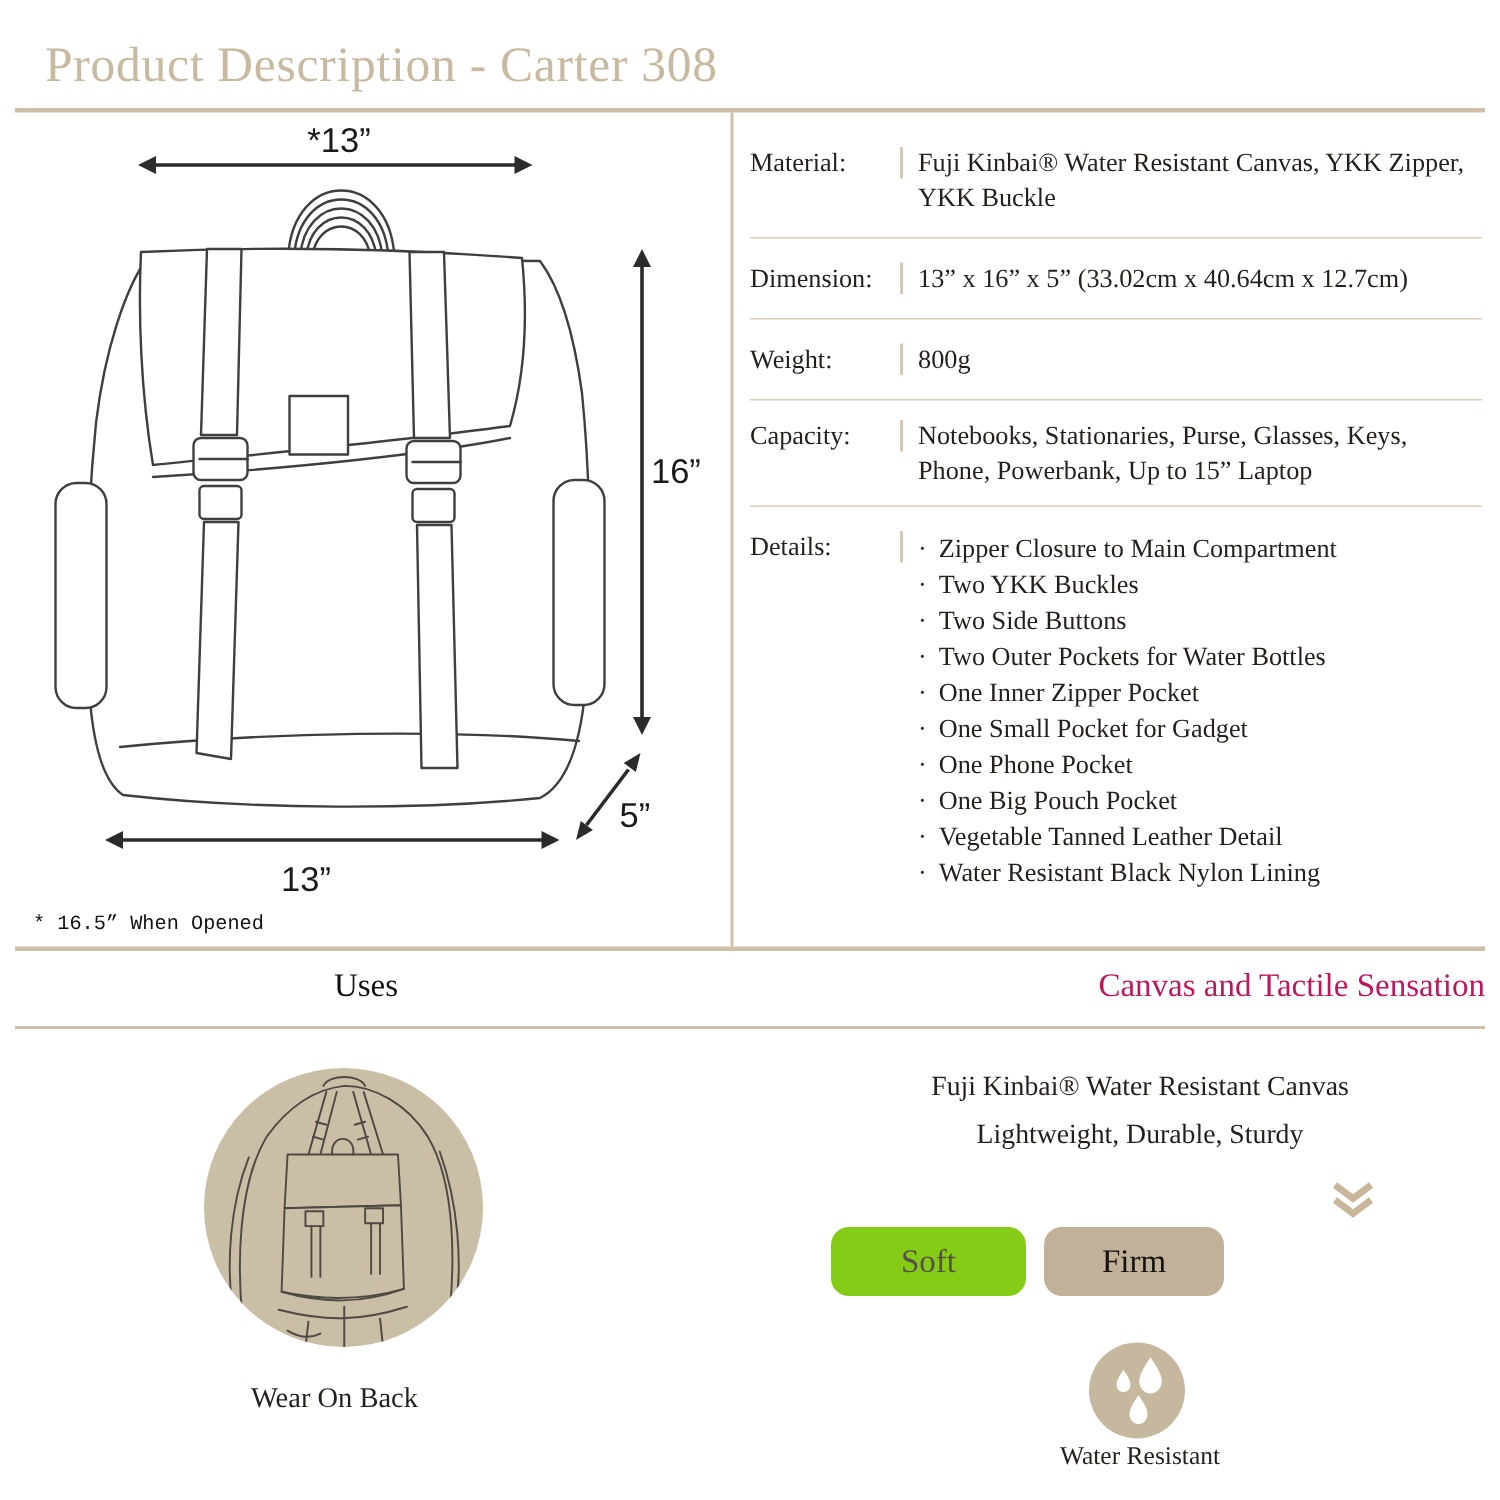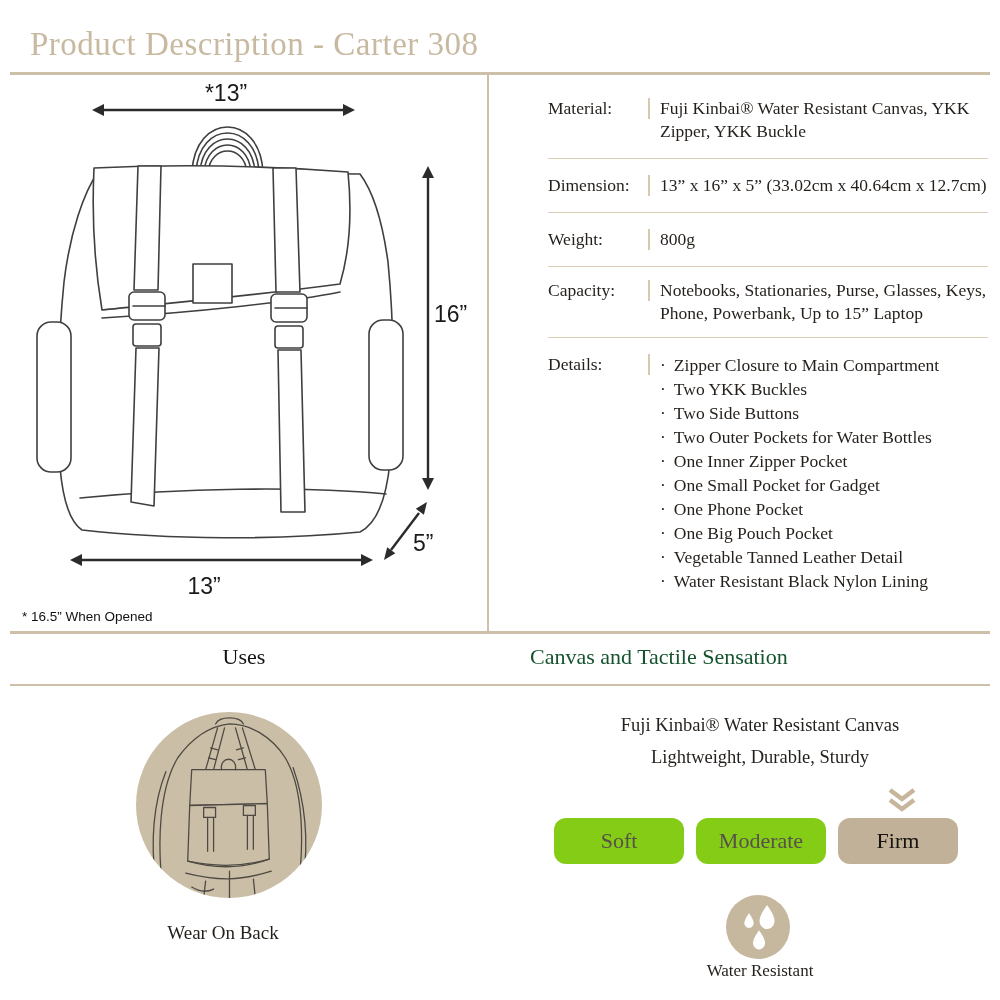--- a/index.html
+++ b/index.html
@@ -15,40 +15,40 @@
   .line-mid2{left:10px;top:684px;width:980px;height:2px;}
   .v-divider{position:absolute;left:487px;top:75px;width:2px;height:556px;background:#cdbfa8;}
 
   
   .diagram-svg{position:absolute;left:20px;top:82px;width:460px;height:545px;}
   .sketch{stroke:#3f3f3f;stroke-width:1.6;fill:none;stroke-linejoin:round;stroke-linecap:round;}
   .sketch-f{stroke:#3f3f3f;stroke-width:1.6;fill:#fff;stroke-linejoin:round;}
   .dim{stroke:#2b2b2b;stroke-width:2.4;fill:none;}
   .dim-head{fill:#2b2b2b;stroke:none;}
   .dim-label{font-family:"Liberation Sans", sans-serif;font-size:23px;fill:#1a1a1a;}
-  .footnote{position:absolute;left:22px;top:609px;font-family:Liberation Sans, sans-serif;
+  .footnote{position:absolute;left:22px;top:609px;font-family:Liberation Mono, monospace;
         font-size:13.5px;color:#111;}
 
   
   .specs{position:absolute;left:500px;top:82px;width:488px;}
-  .spec-row{display:flex;align-items:flex-start;padding:15px 0;border-bottom:1px solid #dbccb4;margin-left:48px;}
+  .spec-row{display:flex;align-items:flex-start;padding:15px 0;border-bottom:1px solid #dbccb4;}
   .spec-row.row-capacity{padding:12px 0;}
   .spec-row.last{border-bottom:none;}
   .spec-label{width:100px;flex-shrink:0;font-size:17.5px;line-height:23px;}
   .spec-value-wrap{flex:1;display:flex;align-items:flex-start;}
   .tick{width:2px;height:21px;background:#d8c9ae;margin:1px 10px 0 0;flex-shrink:0;}
   .spec-value{font-size:17.5px;line-height:23px;}
   .detail-list{font-size:17.5px;line-height:24px;}
   .detail-item::before{content:"·";margin-right:8px;}
 
   
   .uses-heading{position:absolute;left:0;top:644px;width:488px;text-align:center;
         font-size:22px;color:#121212;}
-  .tactile-heading{position:absolute;left:530px;top:644px;width:460px;text-align:left;
-        font-size:22px;color:#14532d;}
+  .tactile-heading{position:absolute;left:530px;top:644px;width:460px;text-align:right;
+        font-size:22px;color:#be185d;}
 
   .uses-circle{position:absolute;left:136px;top:712px;width:186px;height:186px;border-radius:50%;
         background:#cbbea7;overflow:hidden;}
   .uses-caption{position:absolute;left:0;top:922px;width:446px;text-align:center;font-size:19px;}
 
   .tactile-line1{position:absolute;left:530px;top:715px;width:460px;text-align:center;font-size:18.5px;}
   .tactile-line2{position:absolute;left:530px;top:747px;width:460px;text-align:center;font-size:18.5px;}
   .chevron-svg{position:absolute;left:886px;top:788px;width:32px;height:24px;}
   .chips{position:absolute;left:554px;top:818px;display:flex;gap:12px;}
   .chip{width:130px;height:46px;border-radius:12px;display:flex;align-items:center;justify-content:center;
@@ -202,21 +202,20 @@
   <div class="uses-caption">Wear On Back</div>
 
   <div class="tactile-line1">Fuji Kinbai® Water Resistant Canvas</div>
   <div class="tactile-line2">Lightweight, Durable, Sturdy</div>
   <svg class="chevron-svg" viewBox="0 0 32 24">
     <path d="M4,2 L16,11 L28,2" stroke="#c7b69b" stroke-width="4.5" fill="none"></path>
     <path d="M4,12 L16,21 L28,12" stroke="#c7b69b" stroke-width="4.5" fill="none"></path>
   </svg>
   <div class="chips">
     <div class="chip">Soft</div>
-    <div class="chip">Moderate</div>
     <div class="chip active">Firm</div>
   </div>
 
   <div class="water-circle">
     <svg viewBox="0 0 64 64" width="64" height="64">
       <g transform="translate(41,21)">
           <path d="M0,-11 C4.5,-4.5 7.5,0.5 7.5,5 C7.5,9.5 4,13 0,13 C-4,13 -7.5,9.5 -7.5,5 C-7.5,0.5 -4.5,-4.5 0,-11 Z" fill="#fff"></path>
         </g>
       <g transform="translate(23,25) scale(0.62)">
           <path d="M0,-11 C4.5,-4.5 7.5,0.5 7.5,5 C7.5,9.5 4,13 0,13 C-4,13 -7.5,9.5 -7.5,5 C-7.5,0.5 -4.5,-4.5 0,-11 Z" fill="#fff"></path>

